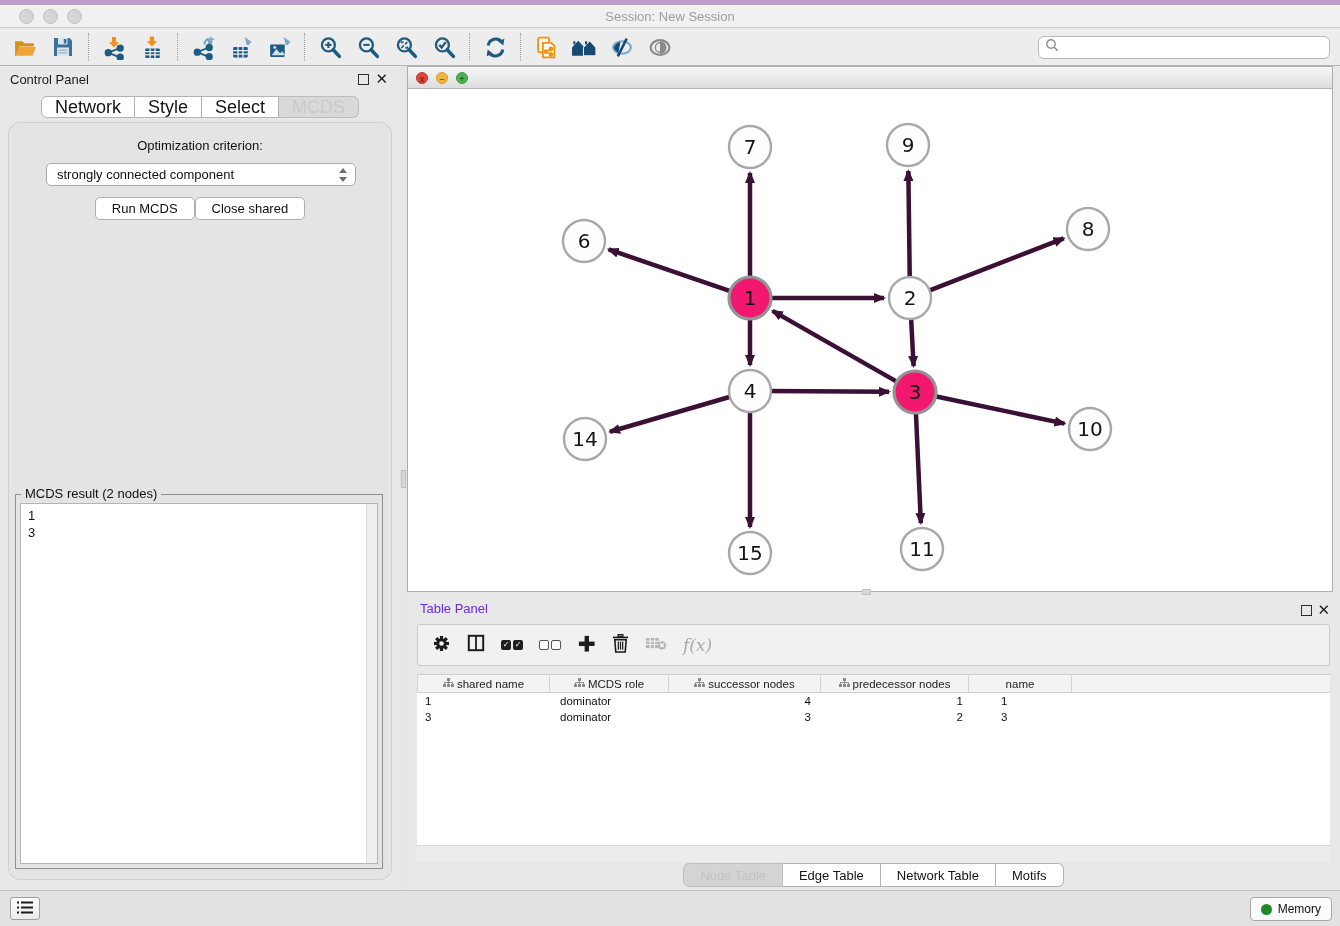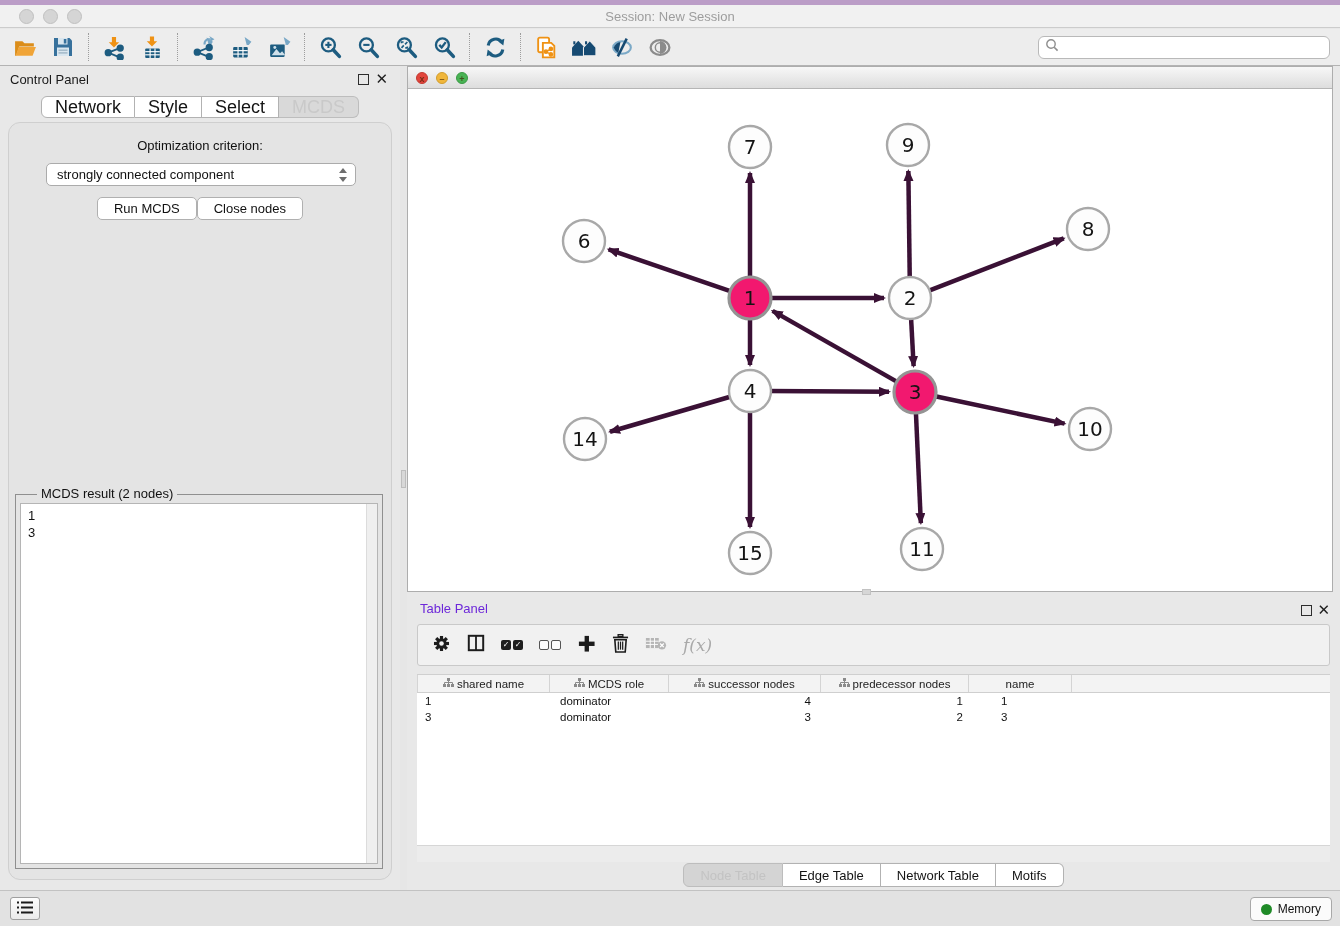--- a/index.html
+++ b/index.html
@@ -40,21 +40,21 @@
   .cp-box { position:absolute; left:8px; right:8px; top:56px; bottom:10px; background:#e4e4e4; border:1px solid #cfcfcf; border-radius:12px; }
   .opt-label { position:absolute; left:0; right:0; top:15px; text-align:center; font-size:13px; color:#101010; }
   .dropdown { position:absolute; left:37px; width:310px; top:40px; height:23px; background:#ffffff; border:1px solid #ababab; border-radius:5px; font-size:13px; color:#111; display:flex; align-items:center; padding:0 22px 0 10px; }
   .dd-stepper { position:absolute; right:7px; top:4px; width:9px; height:14px; }
   .dd-stepper::before { content:""; position:absolute; left:0; top:0; border-left:4.5px solid transparent; border-right:4.5px solid transparent; border-bottom:5px solid #6e6e6e; }
   .dd-stepper::after { content:""; position:absolute; left:0; bottom:0; border-left:4.5px solid transparent; border-right:4.5px solid transparent; border-top:5px solid #6e6e6e; }
   .btn-row { position:absolute; left:0; right:0; top:74px; display:flex; justify-content:center; }
   .pbtn { height:23px; padding:0 16px; background:#ffffff; border:1px solid #b0b0b0; border-radius:5px; font-size:13px; color:#111; font-family:inherit; }
 
   .result-fieldset { position:absolute; left:6px; right:8px; top:371px; bottom:10px; border:1px solid #8f8f8f; }
-  .result-legend { position:absolute; left:5px; top:-9px; background:#e4e4e4; padding:0 4px; font-size:13px; color:#111;margin-left:16px; }
+  .result-legend { position:absolute; left:5px; top:-9px; background:#e4e4e4; padding:0 4px; font-size:13px; color:#111; }
   .result-area { position:absolute; left:4px; right:4px; top:8px; bottom:4px; background:#ffffff; border:1px solid #b5b5b5; }
   .result-text { position:absolute; left:7px; top:3px; right:16px; font-size:13px; line-height:17px; color:#111; white-space:pre-line; }
   .result-scroll { position:absolute; right:0; top:0; bottom:0; width:11px; background:#efefef; border-left:1px solid #dcdcdc; }
 
   
   .vsplit { position:absolute; left:400px; top:66px; width:7px; height:824px; background:#e6e6e6; }
   .vgrip { position:absolute; left:1px; top:404px; width:5px; height:18px; background:#d8d8d8; border:1px solid #bdbdbd; }
   .hgrip { position:absolute; left:862px; top:589px; width:9px; height:6px; background:#d6d6d6; border:1px solid #c2c2c2; }
 
   
@@ -323,21 +323,21 @@
         <div class="tab selected">MCDS</div>
       </div>
     <div class="cp-box">
       <div class="opt-label">Optimization criterion:</div>
       <div class="dropdown">
         <span>strongly connected component</span>
         <span class="dd-stepper"></span>
       </div>
       <div class="btn-row">
         <button class="pbtn">Run MCDS</button>
-        <button class="pbtn">Close nodes</button>
+        <button class="pbtn">Close shared</button>
       </div>
       <div class="result-fieldset">
         <span class="result-legend">MCDS result (2 nodes)</span>
         <div class="result-area">
           <div class="result-text" id="result-text">1
 3</div>
           <div class="result-scroll"></div>
         </div>
       </div>
     </div>

